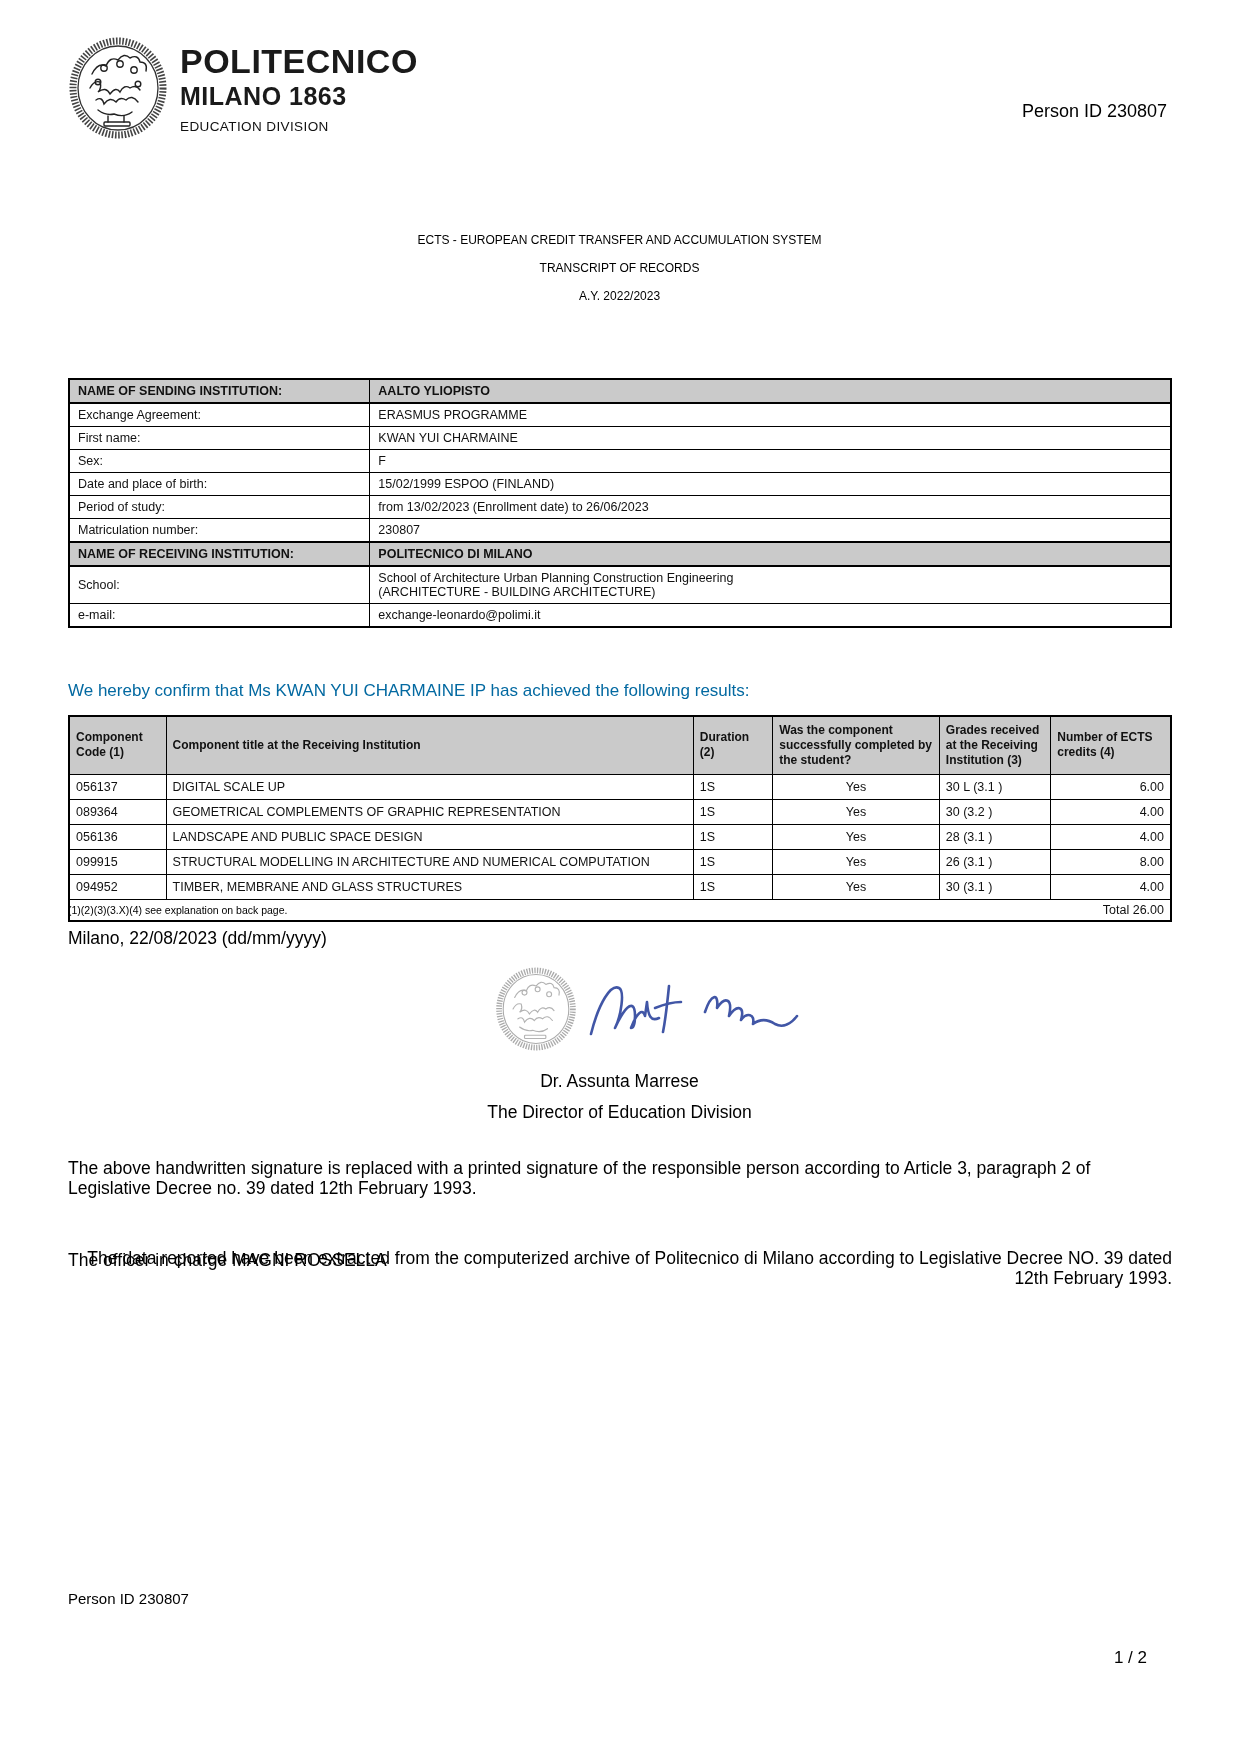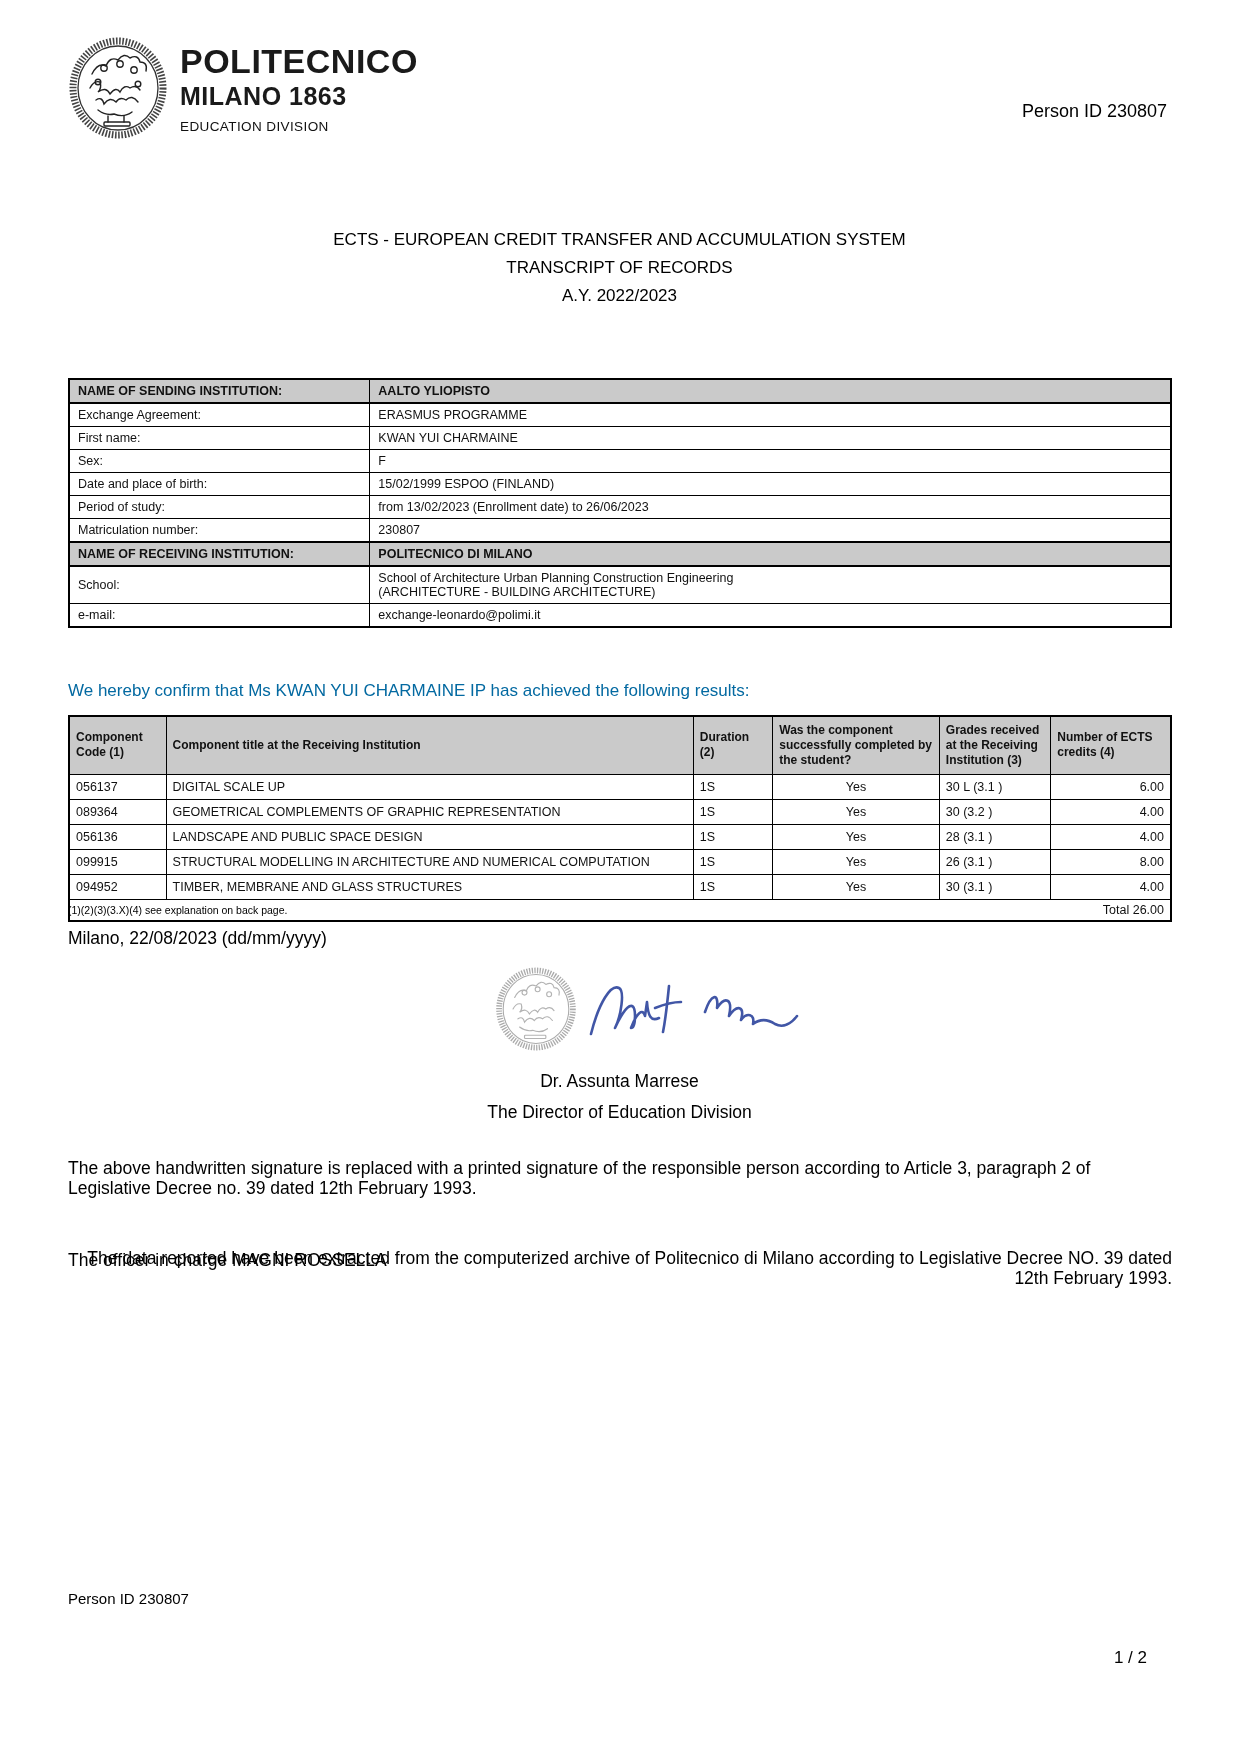--- a/index.html
+++ b/index.html
@@ -19,21 +19,21 @@
   
   .brand { position: absolute; top: 36px; left: 68px; display: flex; align-items: flex-start; }
   .seal-lg { width: 100px; height: 104px; }
   .brand-text { margin-left: 12px; padding-top: 8px; }
   .brand-title { font-size: 34px; font-weight: bold; letter-spacing: 0.5px; color: #1a1a1a; line-height: 1.05; }
   .brand-sub { font-size: 25px; font-weight: bold; letter-spacing: 0.5px; color: #1a1a1a; margin-top: 2px; }
   .division { position: absolute; top: 119px; left: 180px; font-size: 13.5px; letter-spacing: 0.4px; color: #111; }
   .person-id-top { position: absolute; top: 101px; right: 72px; font-size: 18px; color: #000; }
 
   
-  .doc-title { position: absolute; top: 226px; left: 0; width: 100%; text-align: center; font-size: 17px; line-height: 28px; color: #000; }
+  .doc-title { position: absolute; top: 226px; left: 0; width: 100%; text-align: center; font-size: 12px; line-height: 28px; color: #000; }
 
   
   table { border-collapse: collapse; padding-left: 44px; }
   .info-table {
     position: absolute; top: 378px; left: 68px; width: 1104px;
     font-size: 12.5px; border: 2px solid #000;
   }
   .info-table td { border: 1px solid #000; padding: 4px 8px; vertical-align: middle; height: 23px; }
   .info-table td.lbl { width: 27.3%; }
   .info-table tr.hdr td { background: #cacaca; font-weight: bold; border-top: 2px solid #000; border-bottom: 2px solid #000; }

